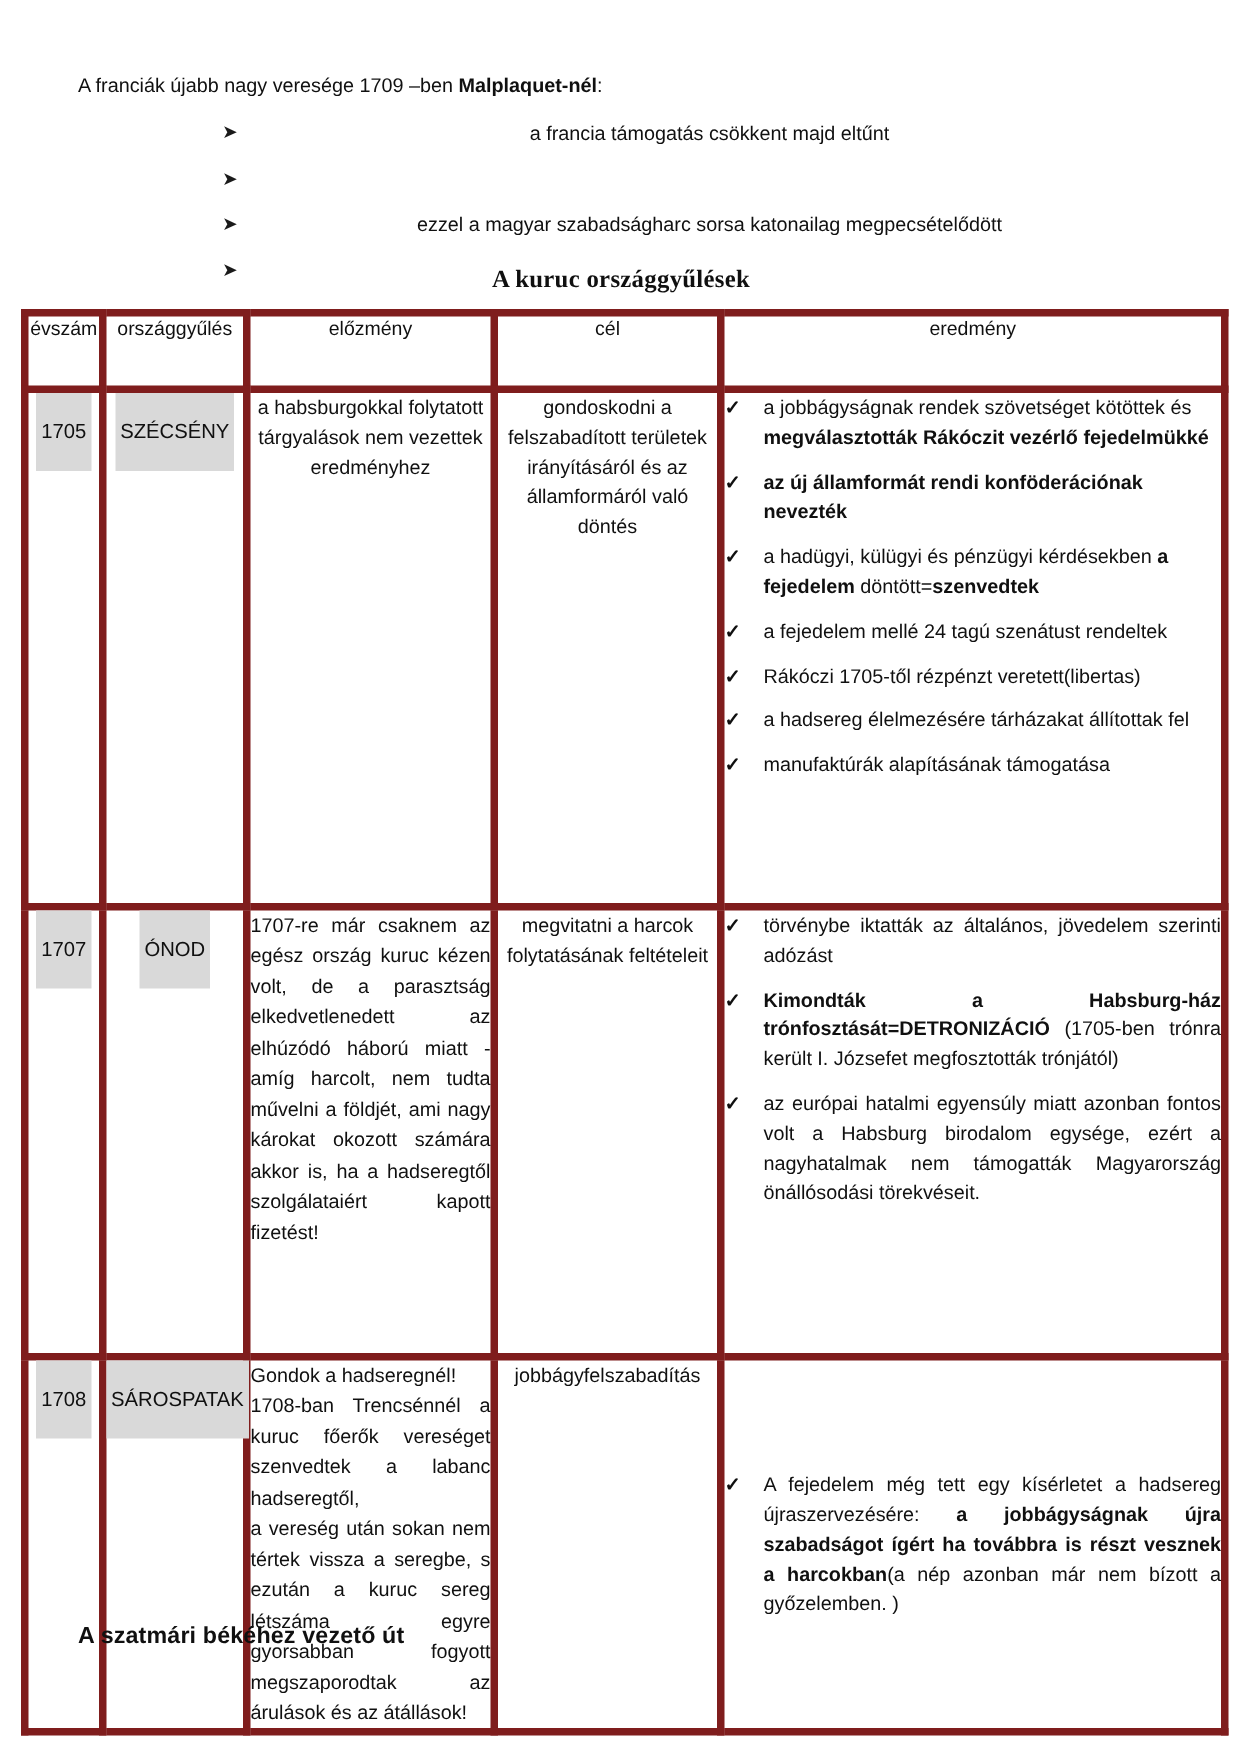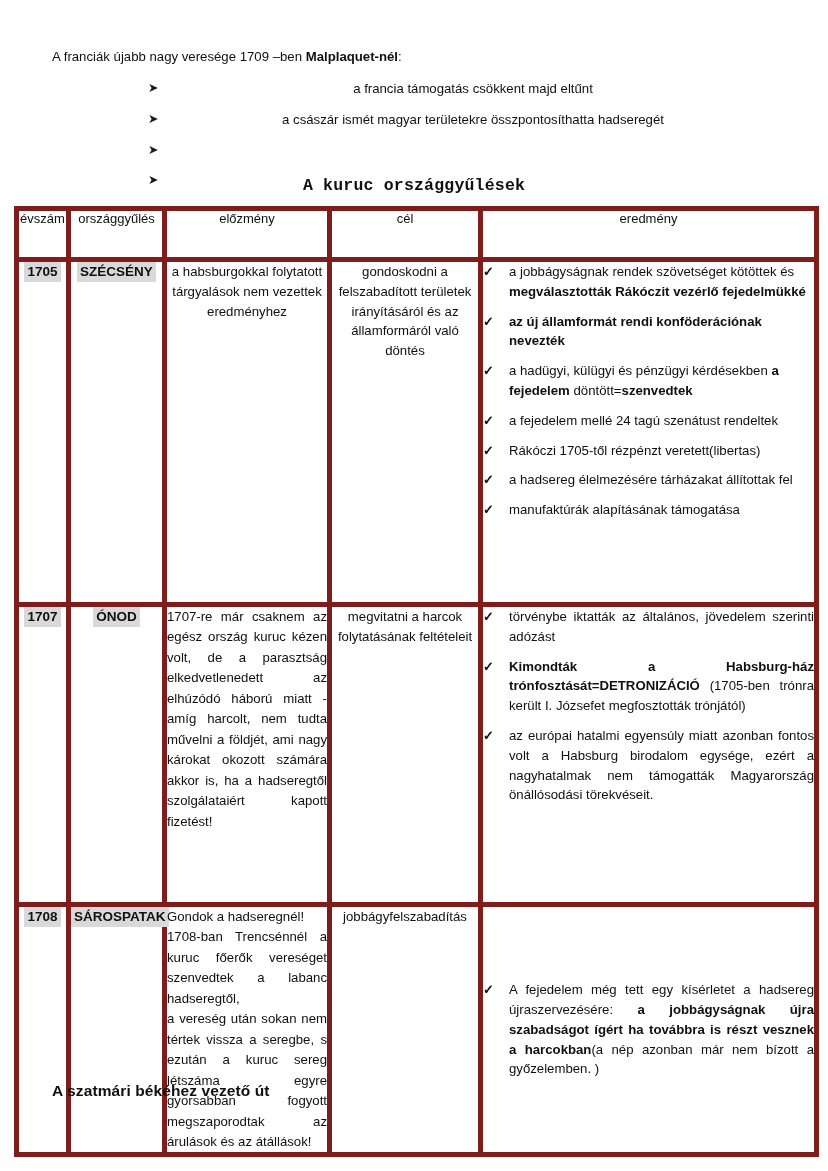--- a/index.html
+++ b/index.html
@@ -59,21 +59,21 @@
   .arrow-text { flex: 1 1 auto; text-align: center; }
   .arrow-item.empty { min-height: 15px; }
 
   
   .table-title {
     position: absolute;
     left: 0;
     top: 176px;
     width: 828px;
     text-align: center;
-    font-family: Liberation Mono, monospace;
+    font-family: Liberation Serif, serif;
     font-size: 16.5px;
     font-weight: bold;
     letter-spacing: .2px;
   }
 
   
   .tbl-wrap {
     position: absolute;
     left: 14px;
     top: 206px;
@@ -105,23 +105,23 @@
     line-height: 1.25;
   }
 
   
   .cell-center {
     text-align: center;
     vertical-align: middle;
   }
   .hl {
     background: #d9d9d9;
-    font-weight: bold;
+    font-weight: normal;
     font-size: 13.5px;
-    padding: 1px 3px;
+    padding: 17px 3px;
     display: inline-block;
     line-height: 1.3;
   }
 
   .cell-cel {
     text-align: center;
     vertical-align: middle;
     font-size: 13.2px;
     line-height: 1.5;
     padding: 6px 8px;
@@ -197,24 +197,24 @@
     <div class="intro-lead">
       <span>A franciák újabb nagy veresége 1709 –ben </span><b>Malplaquet-nél</b><span>:</span>
     </div>
     <ul class="arrow-list">
       <li class="arrow-item">
         <span class="arrow-glyph">➤</span>
         <span class="arrow-text">a francia támogatás csökkent majd eltűnt</span>
       </li>
       <li class="arrow-item">
         <span class="arrow-glyph">➤</span>
-        <span class="arrow-text">a császár ismét magyar területekre összpontosíthatta hadseregét</span>
       </li>
       <li class="arrow-item">
         <span class="arrow-glyph">➤</span>
+        <span class="arrow-text">ezzel a magyar szabadságharc sorsa katonailag megpecsételődött</span>
       </li>
       <li class="arrow-item empty">
         <span class="arrow-glyph">➤</span>
         <span class="arrow-text"></span>
       </li>
     </ul>
   </div>
 
   <div class="table-title">A kuruc országgyűlések</div>
 

